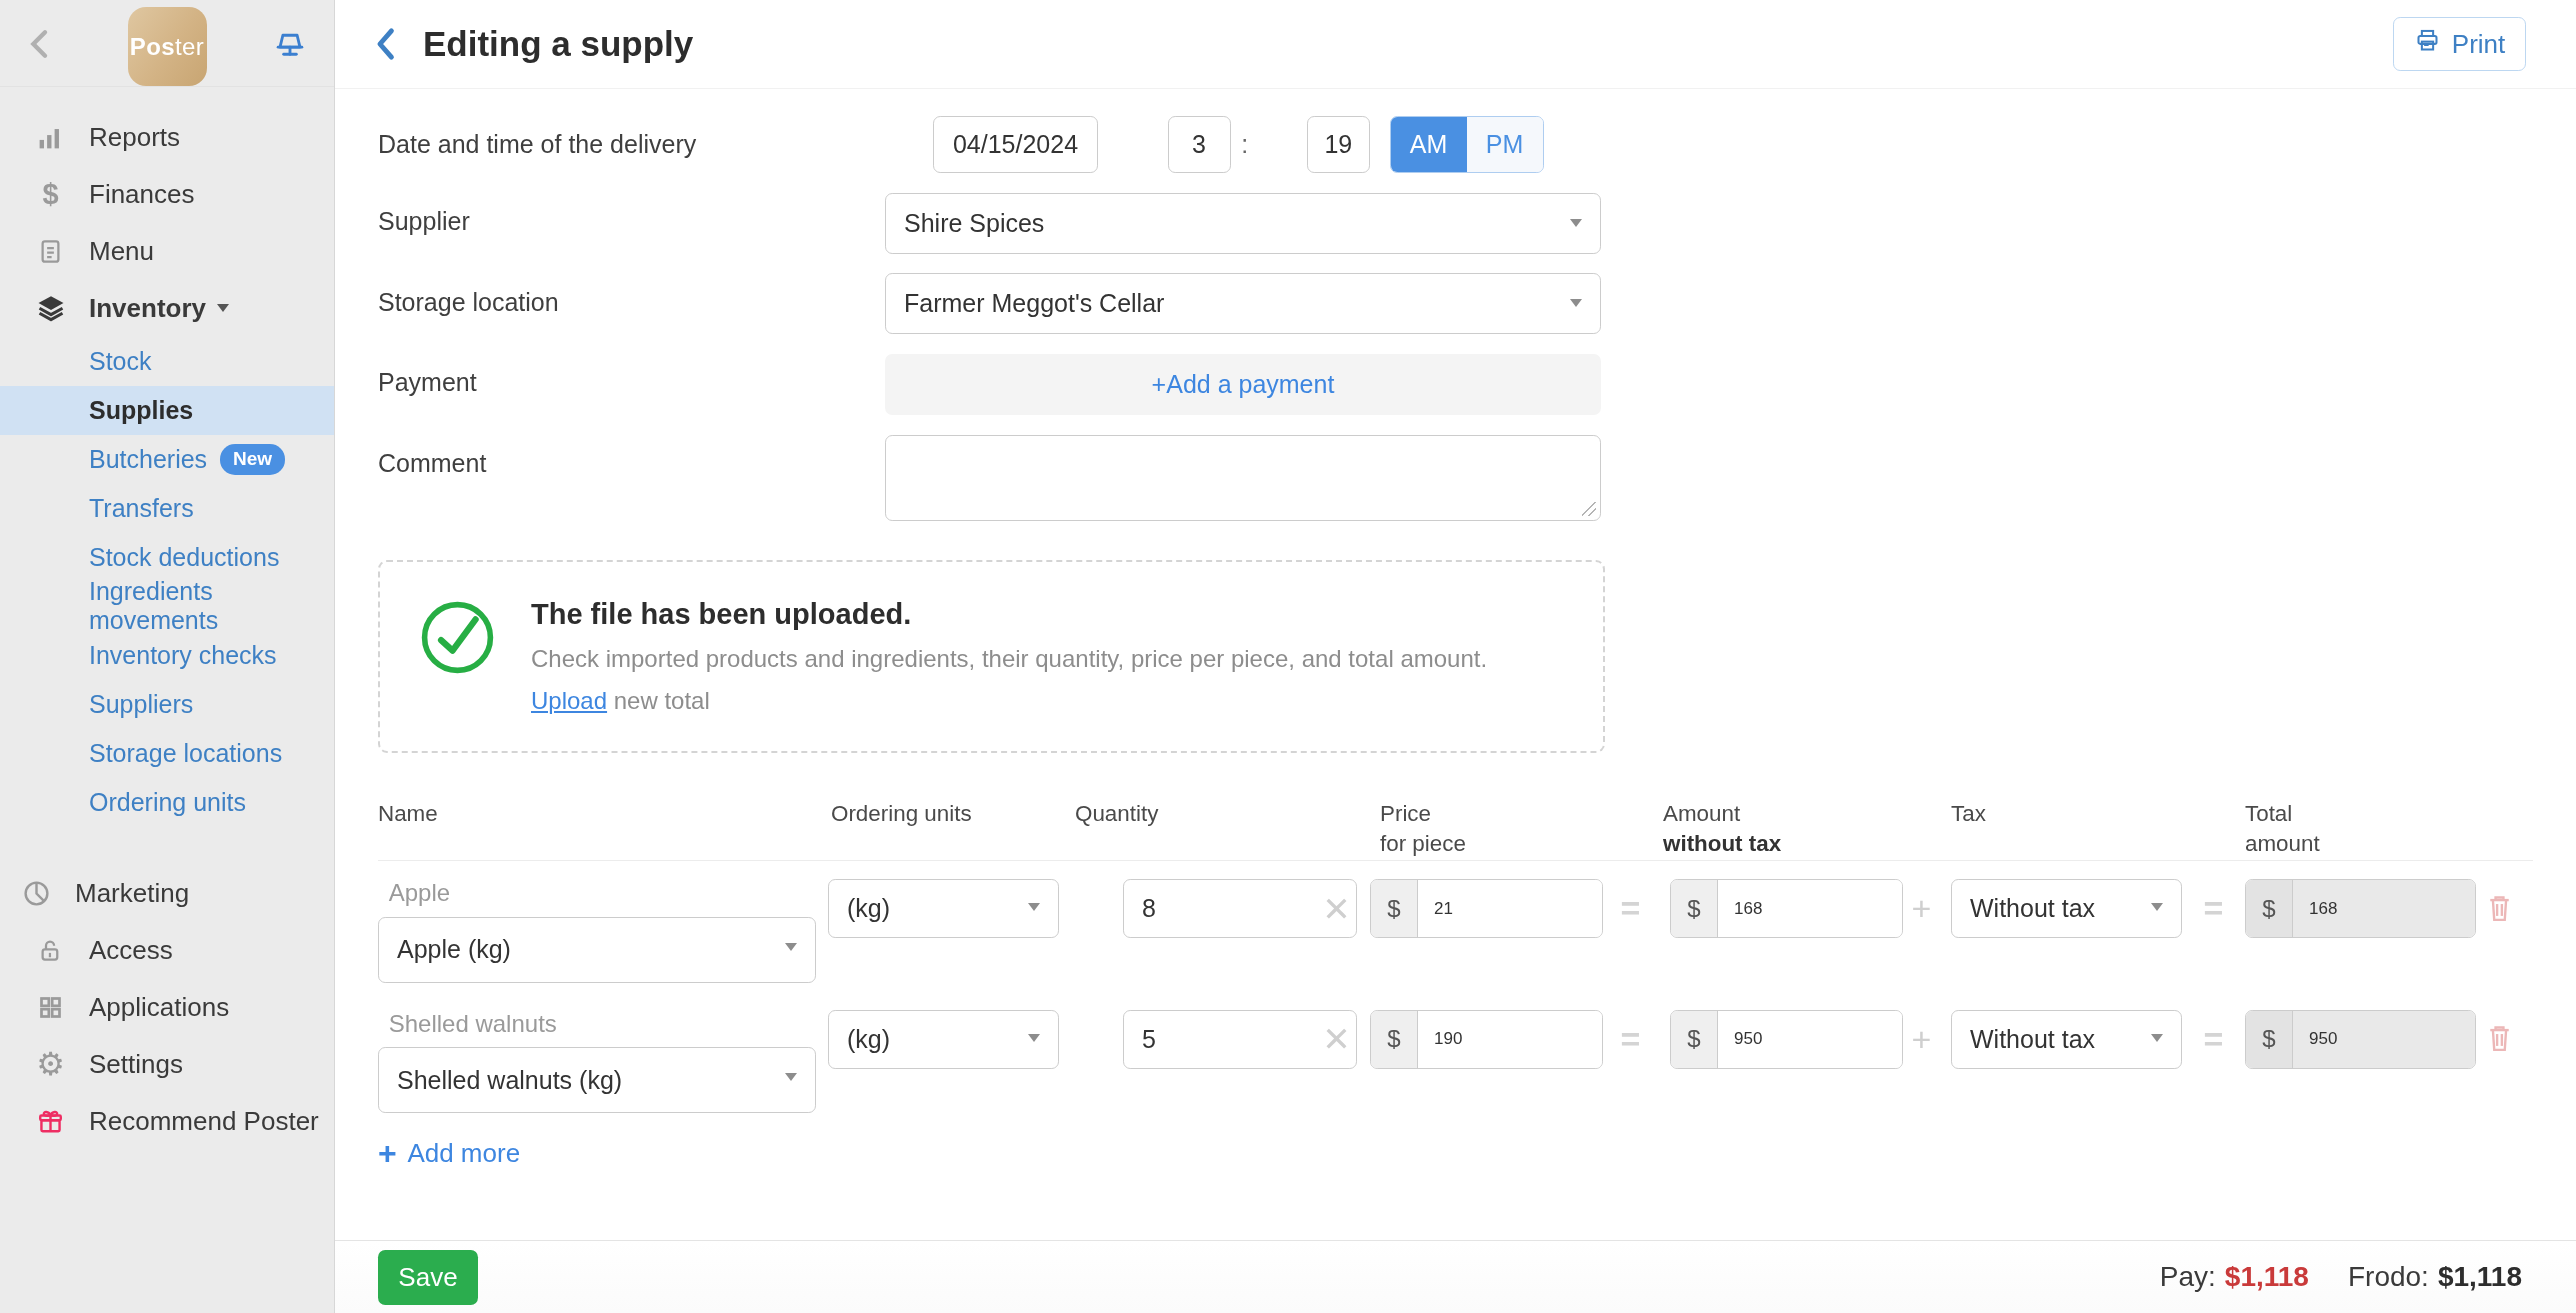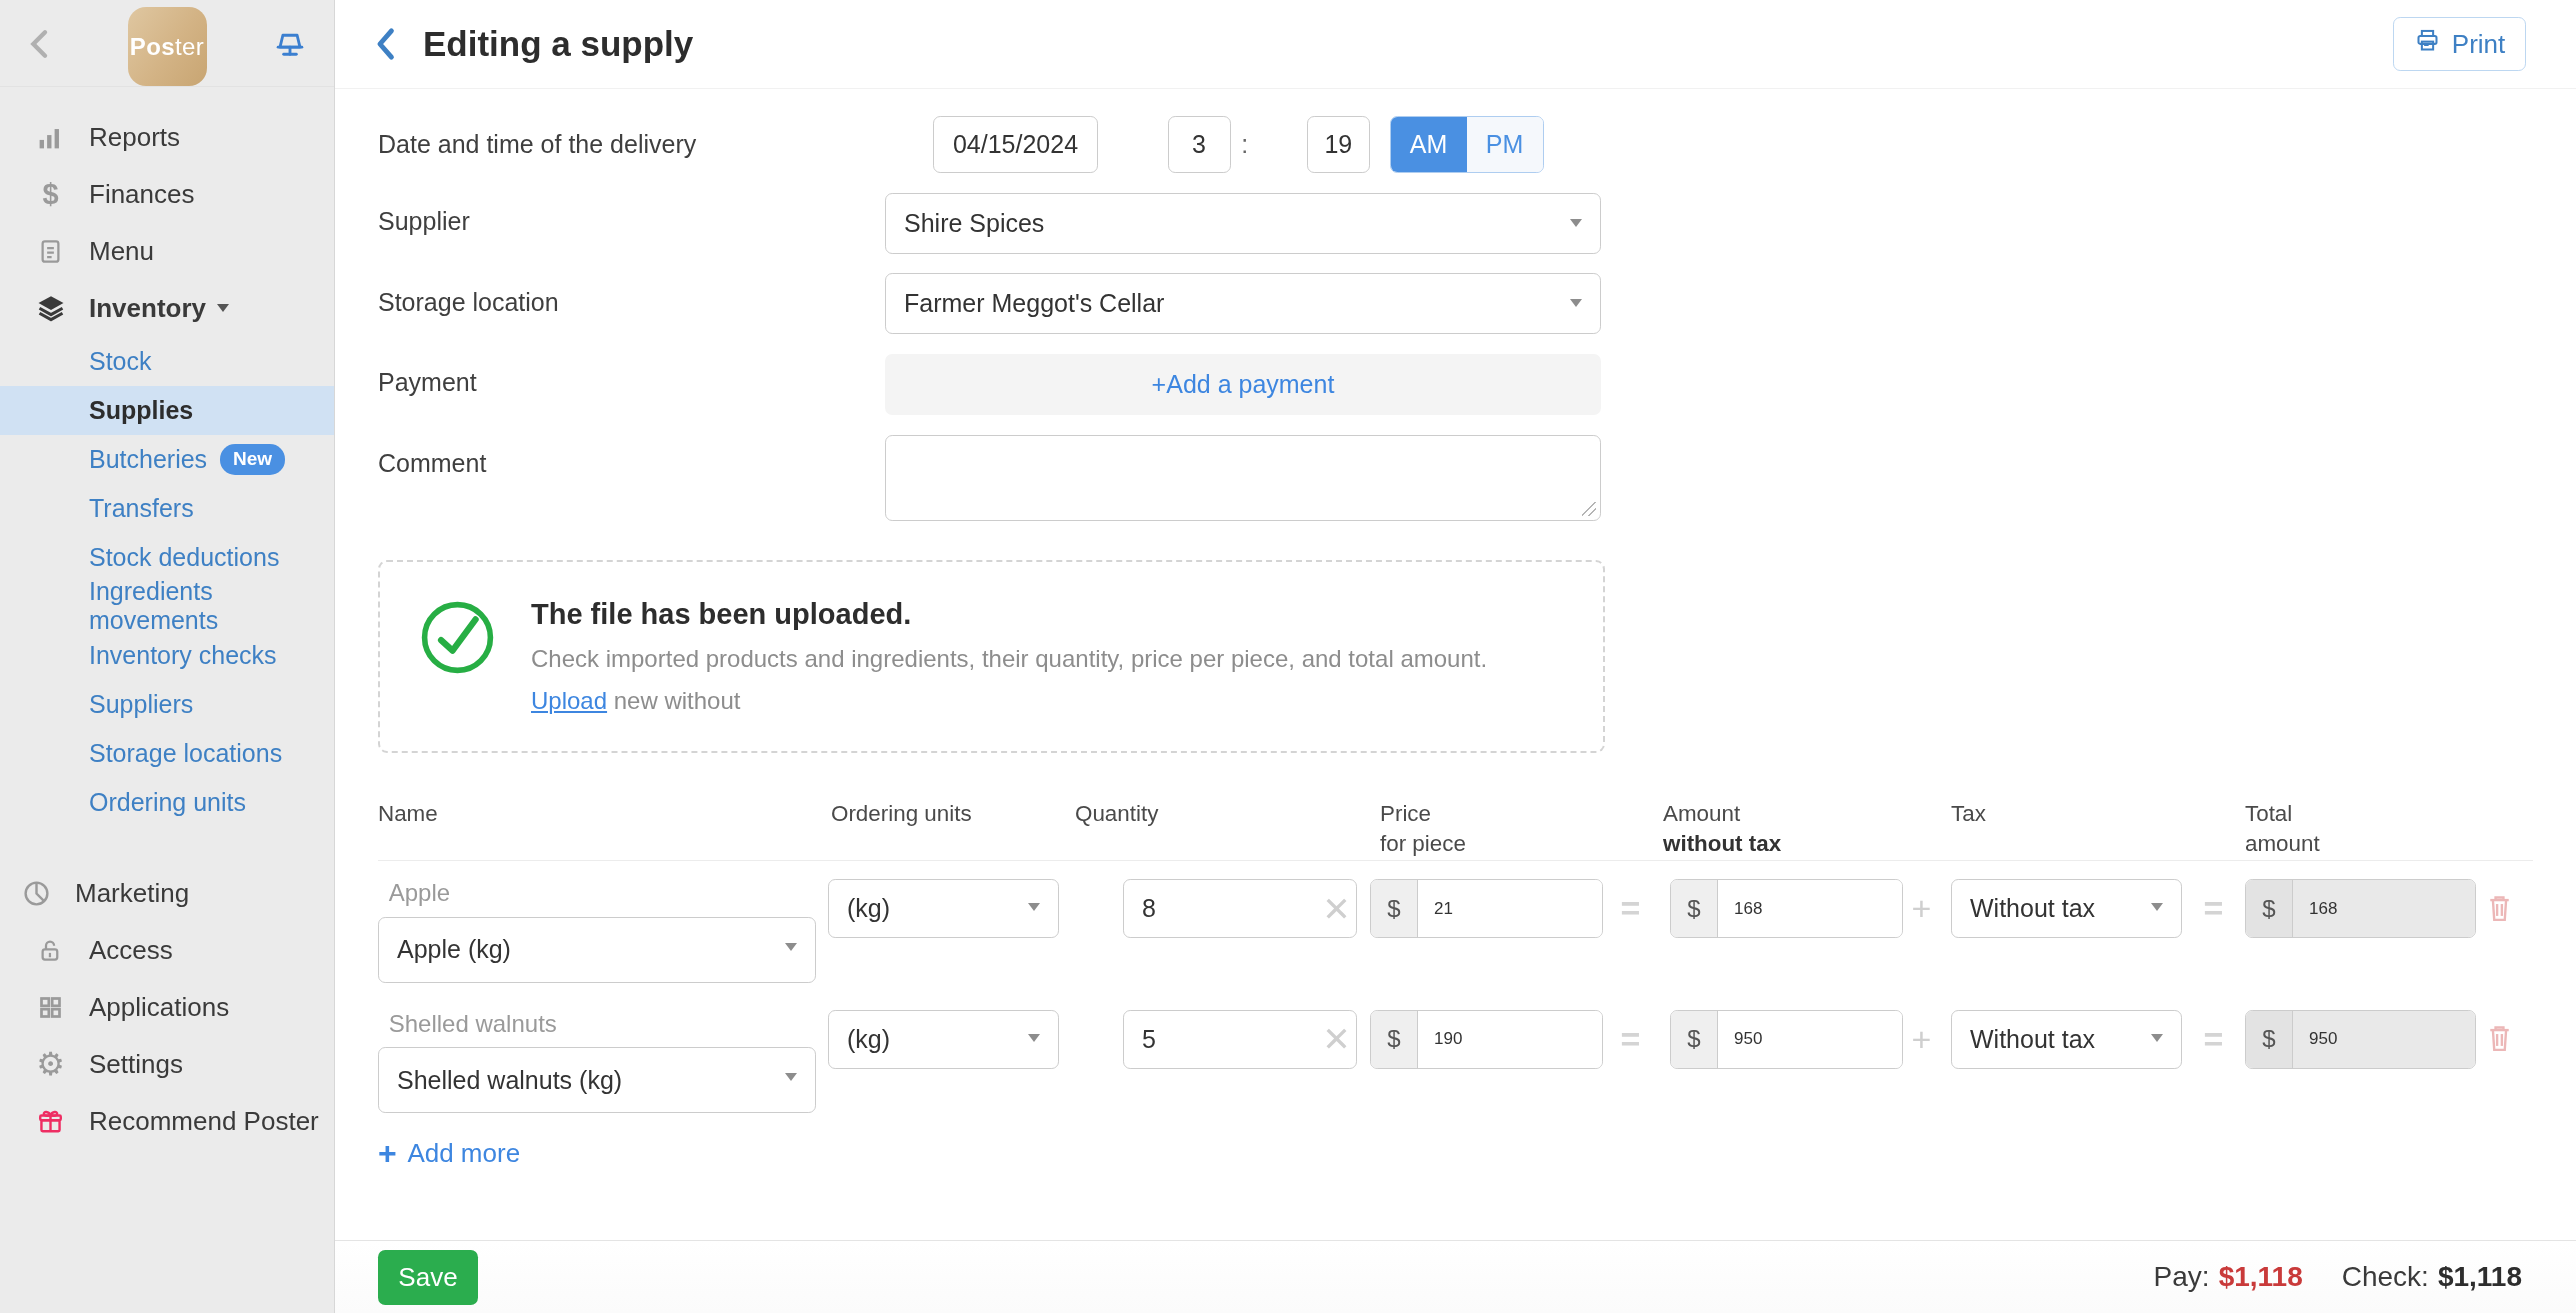--- a/index.html
+++ b/index.html
@@ -322,21 +322,21 @@
         <span>
           <svg width="79" height="79" viewBox="0 0 24 24" fill="none">
               <circle cx="12" cy="12" r="10" stroke="#27ae44" stroke-width="1.7"></circle>
               <polyline points="7,12.8 10.5,16 17.5,6.5" stroke="#27ae44" stroke-width="1.9" stroke-linecap="round" stroke-linejoin="round"></polyline>
             </svg>
         </span>
         <div>
           <div class="upload-title">The file has been uploaded.</div>
           <div class="upload-desc">Check imported products and ingredients, their quantity, price per piece, and total amount.</div>
           <div class="upload-line">
-            <span class="upload-link">Upload</span><span> new without</span>
+            <span class="upload-link">Upload</span><span> new total</span>
           </div>
         </div>
       </div>
 
       <div class="table">
         <div class="thead">
           <span class="h" style="left:0">Name</span>
           <span class="h" style="left:453px">Ordering units</span>
           <span class="h" style="left:697px">Quantity</span>
           <span class="h" style="left:1002px">Price</span>
@@ -438,19 +438,19 @@
           <span>Add more</span>
         </div>
       </div>
 
     </div>
 
     <div class="footerbar">
       <button class="save-btn">Save</button>
       <div class="totals">
         <span><span>Pay:</span><span class="pay-value">$1,118</span></span>
-        <span><span>Check:</span><span class="total-value">$1,118</span></span>
+        <span><span>Frodo:</span><span class="total-value">$1,118</span></span>
       </div>
     </div>
 
   </div>
 </div>
 
 
 </body></html>

